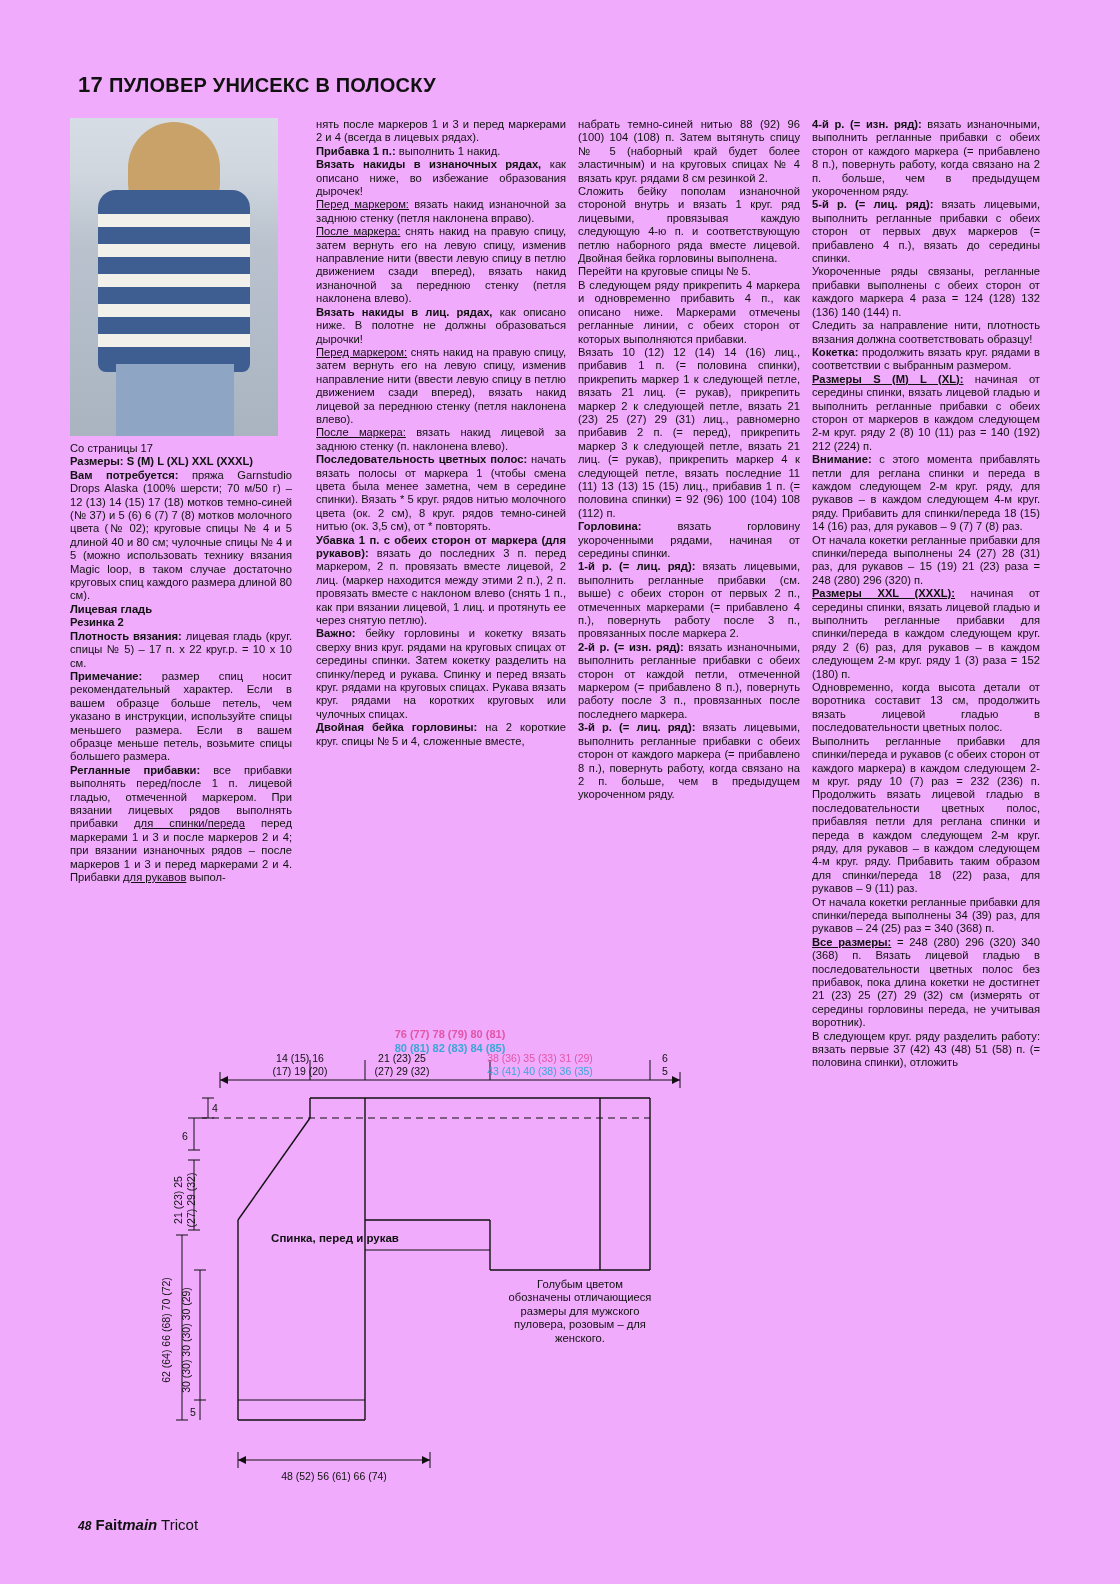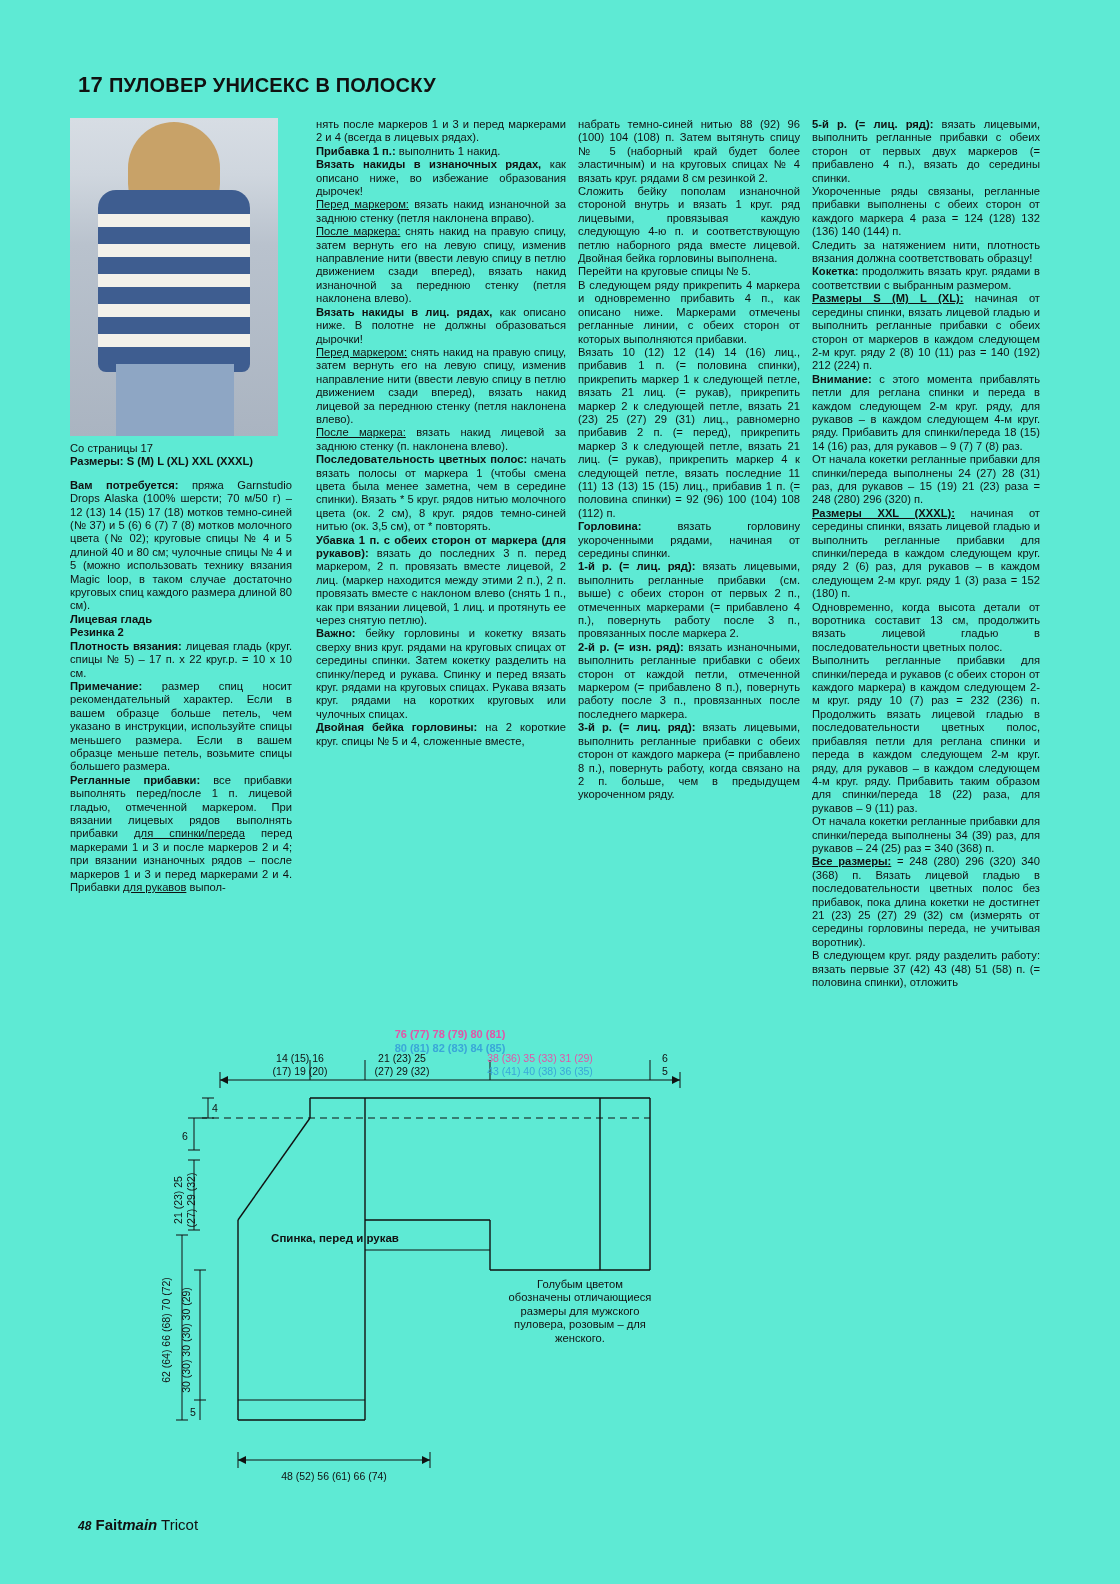--- a/index.html
+++ b/index.html
@@ -13,21 +13,21 @@
     font-family: "Liberation Sans", sans-serif;
     color: #111111;
     position: relative;
     overflow: hidden;
   }
   .page {
     position: absolute;
     left: 0; top: 0;
     width: 1120px;
     height: 1584px;
-    background: #5eead4;
+    background: #f0abfc;
   }
   
   .header {
     position: absolute;
     left: 78px;
     top: 72px;
     width: 960px;
     font-size: 20px;
     font-weight: bold;
     letter-spacing: 0.2px;
@@ -141,21 +141,21 @@
       <div class="stripe" style="top:126px"></div>
       <div class="stripe" style="top:156px"></div>
       <div class="stripe" style="top:186px"></div>
       <div class="stripe" style="top:216px"></div>
       <div class="jeans"></div>
     </div>
     <div class="caption">
       <span>Со страницы 17</span><br>
       <span class="b">Размеры:</span><span class="b"> S (M) L (XL) XXL (XXXL)</span>
     </div>
-    <p style="margin-top:10px">
+    <p style="">
       <span class="b">Вам потребуется:</span><span> пряжа Garnstudio Drops Alaska (100% шерсти; 70 м/50 г) – 12 (13) 14 (15) 17 (18) мотков темно-синей (№ 37) и 5 (6) 6 (7) 7 (8) мотков молочного цвета (№ 02); круговые спицы № 4 и 5 длиной 40 и 80 см; чулочные спицы № 4 и 5 (можно использовать технику вязания Magic loop, в таком случае достаточно круговых спиц каждого размера длиной 80 см).</span>
     </p>
     <p class="b">Лицевая гладь</p>
     <p class="b">Резинка 2</p>
     <p>
       <span class="b">Плотность вязания:</span><span> лицевая гладь (круг. спицы № 5) – 17 п. х 22 круг.р. = 10 х 10 см.</span>
     </p>
     <p>
       <span class="b">Примечание:</span><span> размер спиц носит рекомендательный характер. Если в вашем образце больше петель, чем указано в инструкции, используйте спицы меньшего размера. Если в вашем образце меньше петель, возьмите спицы большего размера.</span>
     </p>
@@ -185,23 +185,24 @@
     <p>Перейти на круговые спицы № 5.</p>
     <p>В следующем ряду прикрепить 4 маркера и одновременно прибавить 4 п., как описано ниже. Маркерами отмечены регланные линии, с обеих сторон от которых выполняются прибавки.</p>
     <p>Вязать 10 (12) 12 (14) 14 (16) лиц., прибавив 1 п. (= половина спинки), прикрепить маркер 1 к следующей петле, вязать 21 лиц. (= рукав), прикрепить маркер 2 к следующей петле, вязать 21 (23) 25 (27) 29 (31) лиц., равномерно прибавив 2 п. (= перед), прикрепить маркер 3 к следующей петле, вязать 21 лиц. (= рукав), прикрепить маркер 4 к следующей петле, вязать последние 11 (11) 13 (13) 15 (15) лиц., прибавив 1 п. (= половина спинки) = 92 (96) 100 (104) 108 (112) п.</p>
     <p><span class="b">Горловина:</span><span> вязать горловину укороченными рядами, начиная от середины спинки.</span></p>
     <p><span class="b">1-й р. (= лиц. ряд):</span><span> вязать лицевыми, выполнить регланные прибавки (см. выше) с обеих сторон от первых 2 п., отмеченных маркерами (= прибавлено 4 п.), повернуть работу после 3 п., провязанных после маркера 2.</span></p>
     <p><span class="b">2-й р. (= изн. ряд):</span><span> вязать изнаночными, выполнить регланные прибавки с обеих сторон от каждой петли, отмеченной маркером (= прибавлено 8 п.), повернуть работу после 3 п., провязанных после последнего маркера.</span></p>
     <p><span class="b">3-й р. (= лиц. ряд):</span><span> вязать лицевыми, выполнить регланные прибавки с обеих сторон от каждого маркера (= прибавлено 8 п.), повернуть работу, когда связано на 2 п. больше, чем в предыдущем укороченном ряду.</span></p>
   </div>
 
   <div class="col" id="col4">
+    <p><span class="b">4-й р. (= изн. ряд):</span><span> вязать изнаночными, выполнить регланные прибавки с обеих сторон от каждого маркера (= прибавлено 8 п.), повернуть работу, когда связано на 2 п. больше, чем в предыдущем укороченном ряду.</span></p>
     <p><span class="b">5-й р. (= лиц. ряд):</span><span> вязать лицевыми, выполнить регланные прибавки с обеих сторон от первых двух маркеров (= прибавлено 4 п.), вязать до середины спинки.</span></p>
     <p>Укороченные ряды связаны, регланные прибавки выполнены с обеих сторон от каждого маркера 4 раза = 124 (128) 132 (136) 140 (144) п.</p>
-    <p>Следить за натяжением нити, плотность вязания должна соответствовать образцу!</p>
+    <p>Следить за направление нити, плотность вязания должна соответствовать образцу!</p>
     <p><span class="b">Кокетка:</span><span> продолжить вязать круг. рядами в соответствии с выбранным размером.</span></p>
     <p><span class="u b">Размеры S (M) L (XL):</span><span> начиная от середины спинки, вязать лицевой гладью и выполнить регланные прибавки с обеих сторон от маркеров в каждом следующем 2-м круг. ряду 2 (8) 10 (11) раз = 140 (192) 212 (224) п.</span></p>
     <p><span class="b">Внимание:</span><span> с этого момента прибавлять петли для реглана спинки и переда в каждом следующем 2-м круг. ряду, для рукавов – в каждом следующем 4-м круг. ряду. Прибавить для спинки/переда 18 (15) 14 (16) раз, для рукавов – 9 (7) 7 (8) раз.</span></p>
     <p>От начала кокетки регланные прибавки для спинки/переда выполнены 24 (27) 28 (31) раз, для рукавов – 15 (19) 21 (23) раза = 248 (280) 296 (320) п.</p>
     <p><span class="u b">Размеры XXL (XXXL):</span><span> начиная от середины спинки, вязать лицевой гладью и выполнить регланные прибавки для спинки/переда в каждом следующем круг. ряду 2 (6) раз, для рукавов – в каждом следующем 2-м круг. ряду 1 (3) раза = 152 (180) п.</span></p>
     <p>Одновременно, когда высота детали от воротника составит 13 см, продолжить вязать лицевой гладью в последовательности цветных полос.</p>
     <p>Выполнить регланные прибавки для спинки/переда и рукавов (с обеих сторон от каждого маркера) в каждом следующем 2-м круг. ряду 10 (7) раз = 232 (236) п. Продолжить вязать лицевой гладью в последовательности цветных полос, прибавляя петли для реглана спинки и переда в каждом следующем 2-м круг. ряду, для рукавов – в каждом следующем 4-м круг. ряду. Прибавить таким образом для спинки/переда 18 (22) раза, для рукавов – 9 (11) раз.</p>
     <p>От начала кокетки регланные прибавки для спинки/переда выполнены 34 (39) раз, для рукавов – 24 (25) раз = 340 (368) п.</p>
     <p><span class="u b">Все размеры:</span><span> = 248 (280) 296 (320) 340 (368) п. Вязать лицевой гладью в последовательности цветных полос без прибавок, пока длина кокетки не достигнет 21 (23) 25 (27) 29 (32) см (измерять от середины горловины переда, не учитывая воротник).</span></p>
     <p>В следующем круг. ряду разделить работу: вязать первые 37 (42) 43 (48) 51 (58) п. (= половина спинки), отложить</p>

